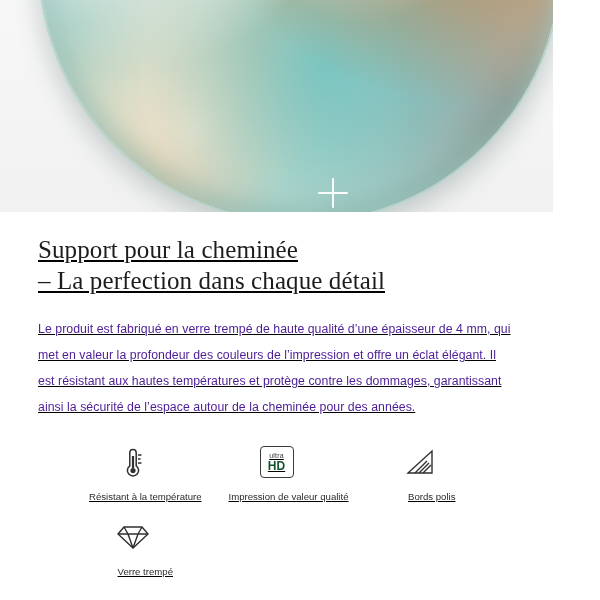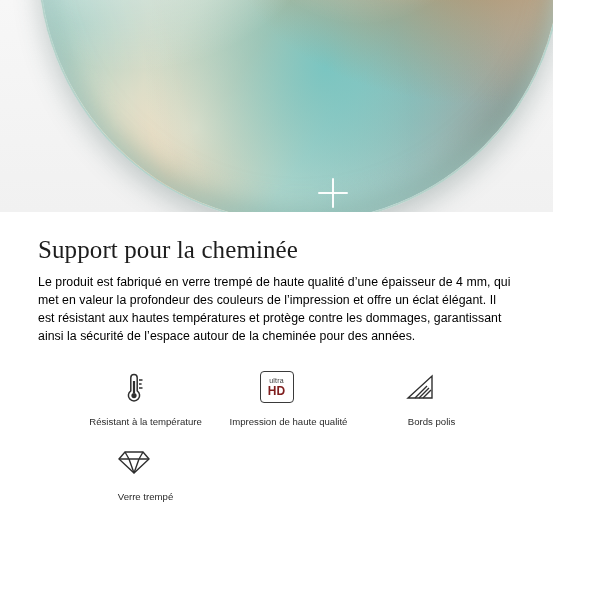--- a/index.html
+++ b/index.html
@@ -13,20 +13,21 @@
     background: #ffffff;
     font-family: "Liberation Sans", sans-serif;
   }
   .page {
     position: relative;
     width: 553px;
     height: 600px;
     background: #ffffff;
     box-sizing: border-box;
     overflow: hidden;
+    text-decoration: underline;
   }
 
   
   .hero {
     position: relative;
     width: 600px;
     height: 212px;
     overflow: hidden;
     background: #f2f2f2;
   }
@@ -110,24 +111,24 @@
     margin: 0;
     font-family: "Liberation Serif", serif;
     font-size: 25px;
     line-height: 31px;
     font-weight: 400;
     color: #1d1d1d;
     letter-spacing: 0.1px;
   }
   h1.headline .line2 { display: block; }
   p.body-copy {
-    margin: 8px 0 0 0;
+    margin: 20px 0 0 0;
     font-size: 12.3px;
-    line-height: 18px;
-    color: #000000;
+    line-height: 26px;
+    color: #4c1d95;
     letter-spacing: 0.05px;
   }
 
   
   .features {
     margin-top: 22px;
     display: grid;
     grid-template-columns: repeat(3, 1fr);
     row-gap: 14px;
     padding: 0 24px;
@@ -160,39 +161,40 @@
     height: 30px;
     border: 1.6px solid #3a3a3a;
     border-radius: 4px;
     display: flex;
     flex-direction: column;
     align-items: center;
     justify-content: center;
     line-height: 1;
   }
   .ultrahd .u1 { font-size: 7px; letter-spacing: 0.2px; color: #3a3a3a; }
-  .ultrahd .u2 { font-size: 12px; font-weight: bold; color: #7f1d1d; margin-top: 1px; }
+  .ultrahd .u2 { font-size: 12px; font-weight: bold; color: #14532d; margin-top: 1px; }
 </style>
 </head>
 <body>
 
 <div class="page">
 
   <div class="hero">
     <div class="hero-bg"></div>
     <div class="glass-disc">
       <div class="art"></div>
       <div class="glass-edge"></div>
     </div>
     <div class="sparkle"></div>
   </div>
 
   <div class="content">
     <h1 class="headline">
       <span>Support pour la cheminée</span>
+      <span class="line2">– La perfection dans chaque détail</span>
     </h1>
     <p class="body-copy">Le produit est fabriqué en verre trempé de haute qualité d’une épaisseur de 4 mm, qui met en valeur la profondeur des couleurs de l’impression et offre un éclat élégant. Il est résistant aux hautes températures et protège contre les dommages, garantissant ainsi la sécurité de l’espace autour de la cheminée pour des années.</p>
 
     <div class="features">
 
       <div class="feature">
         <span class="feature-icon">
           <svg width="26" height="34" viewBox="0 0 26 34" fill="none" stroke="#2f2f2f" stroke-width="1.5">
             <path d="M13 4.5a3.2 3.2 0 0 1 3.2 3.2v13.1a5.6 5.6 0 1 1-6.4 0V7.7A3.2 3.2 0 0 1 13 4.5z"></path>
             <circle cx="13" cy="25.6" r="2.6" fill="#2f2f2f" stroke="none"></circle>
@@ -203,21 +205,21 @@
         <span class="feature-label">Résistant à la température</span>
       </div>
 
       <div class="feature">
         <span class="feature-icon">
           <span class="ultrahd">
             <span class="u1">ultra</span>
             <span class="u2">HD</span>
           </span>
         </span>
-        <span class="feature-label">Impression de haute qualité</span>
+        <span class="feature-label">Impression de valeur qualité</span>
       </div>
 
 
       <div class="feature">
         <span class="feature-icon">
           <svg width="32" height="30" viewBox="0 0 32 30" fill="none" stroke="#2f2f2f" stroke-width="1.4">
             <path d="M4 26h24V4z"></path>
             <path d="M11 26l12-12M15 26l10-10M19 26l8-8"></path>
           </svg>
         </span>

